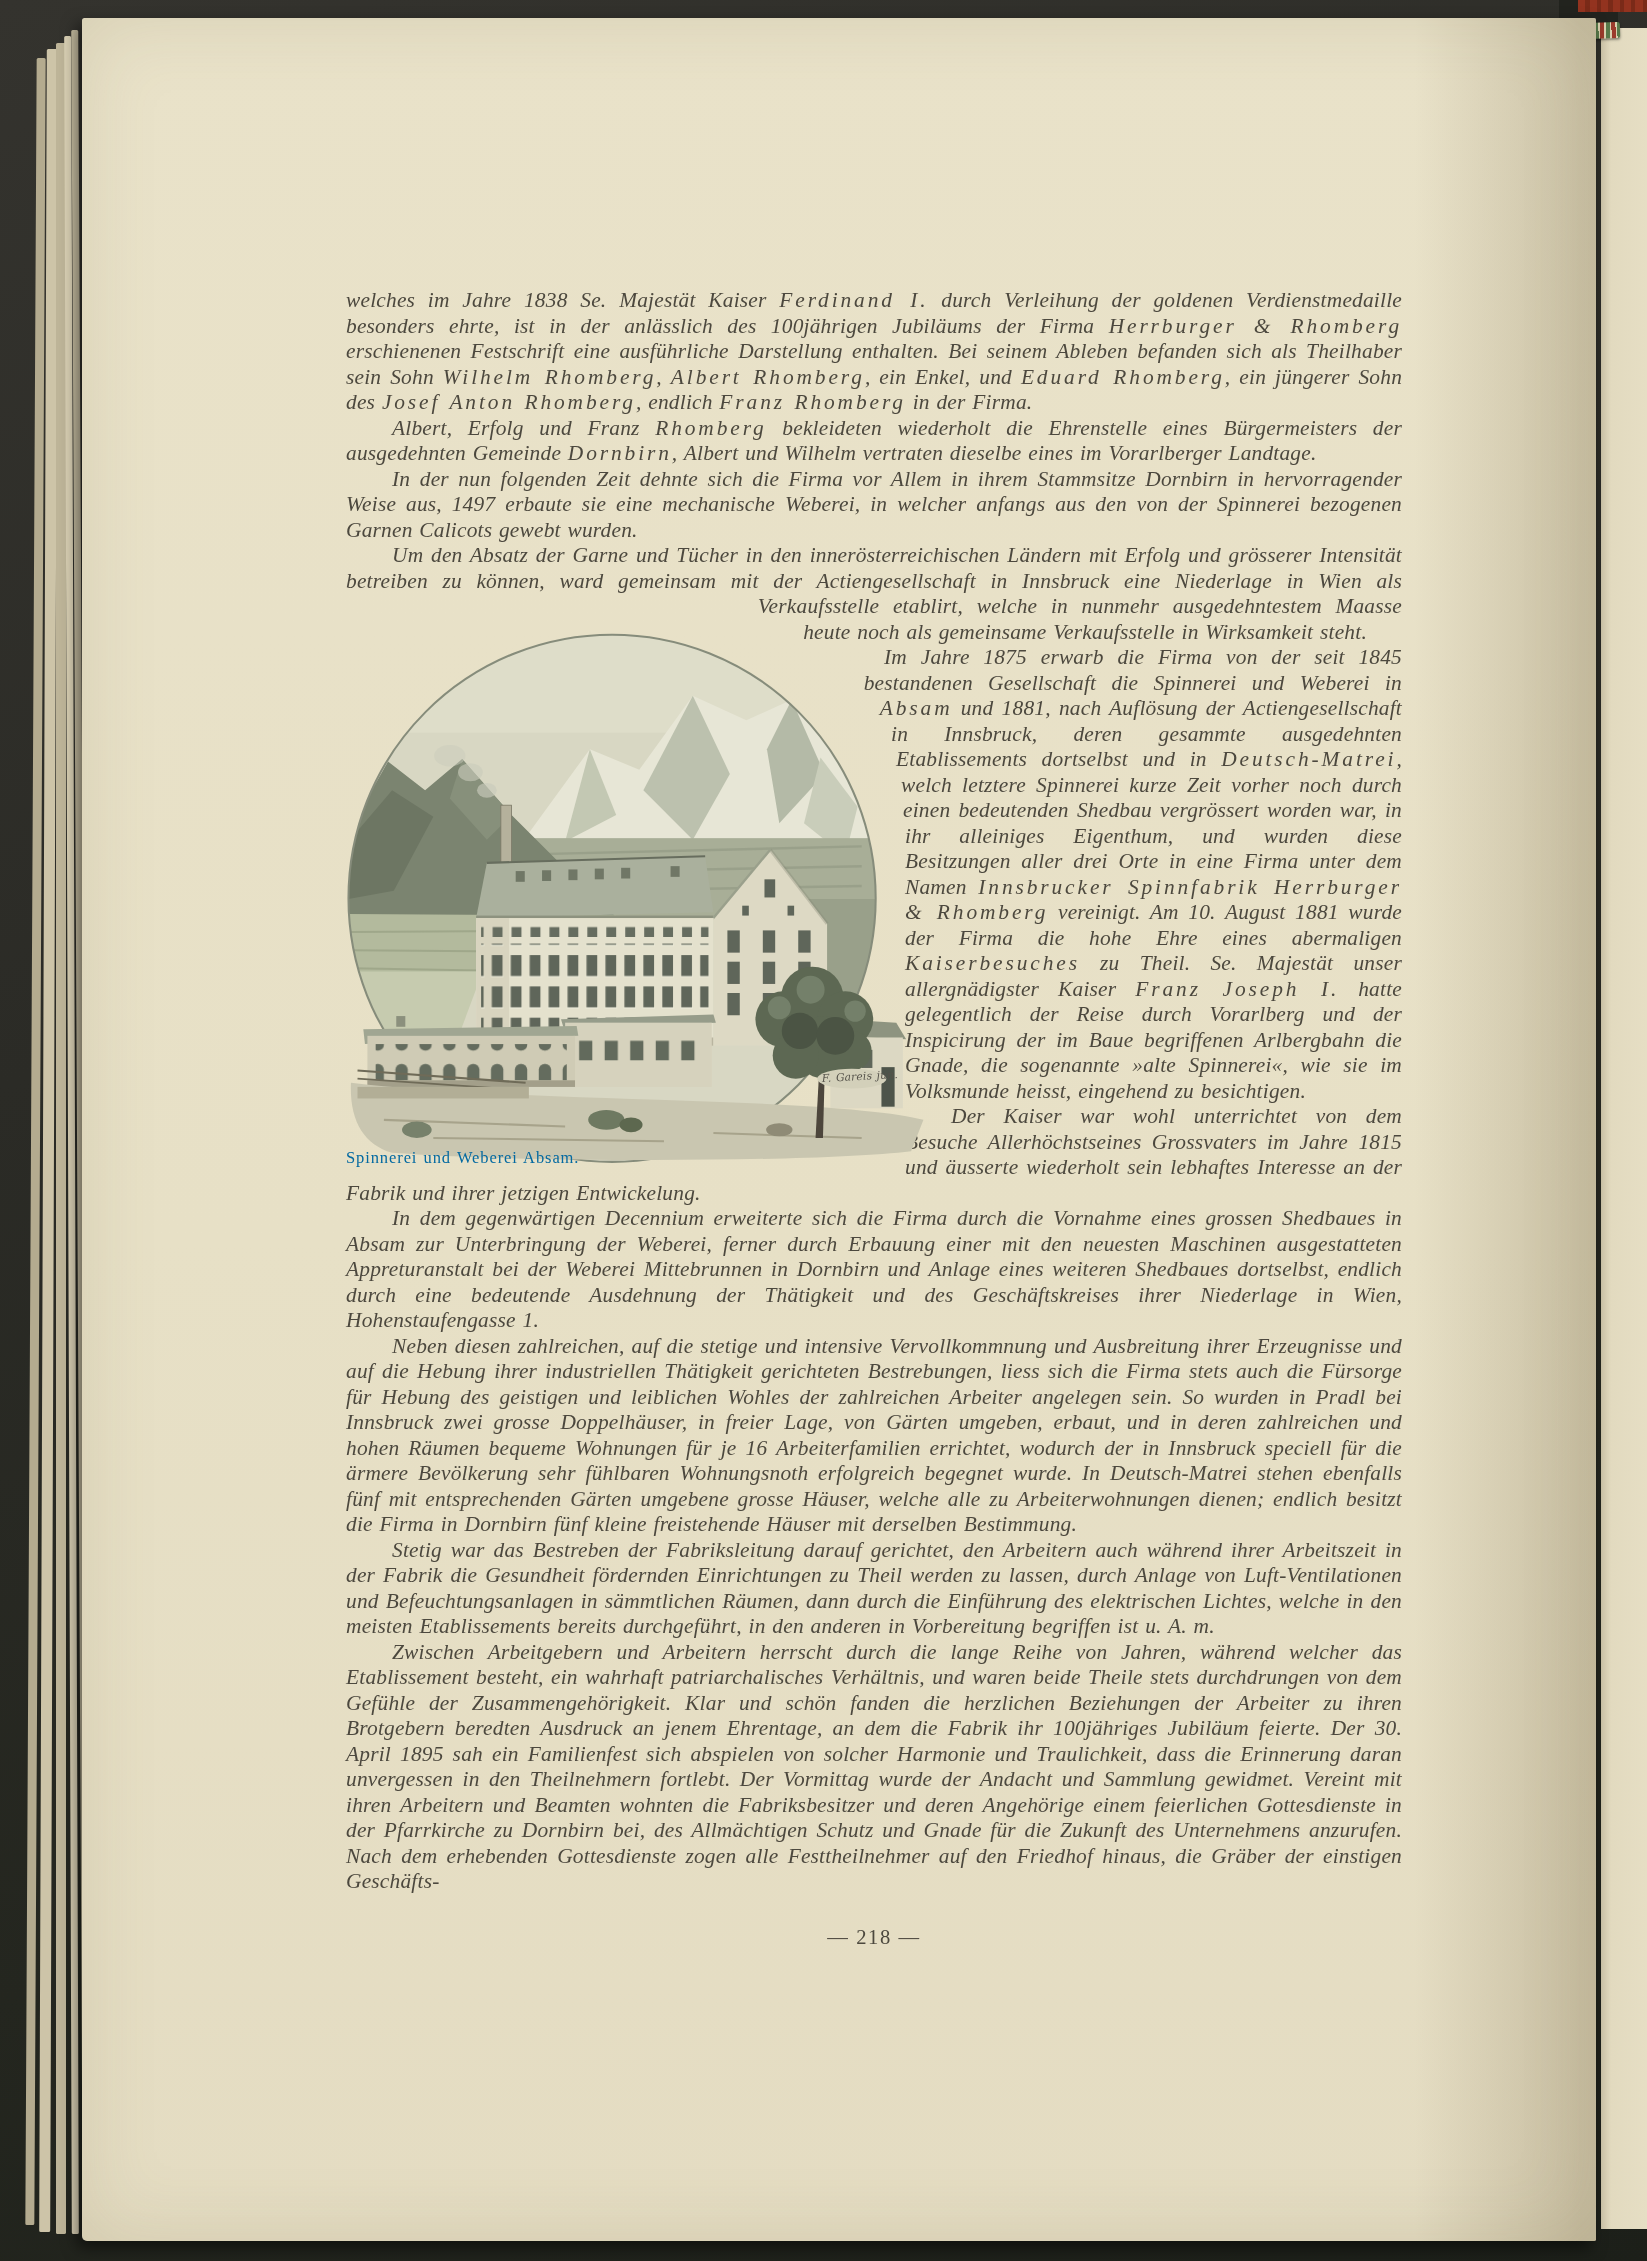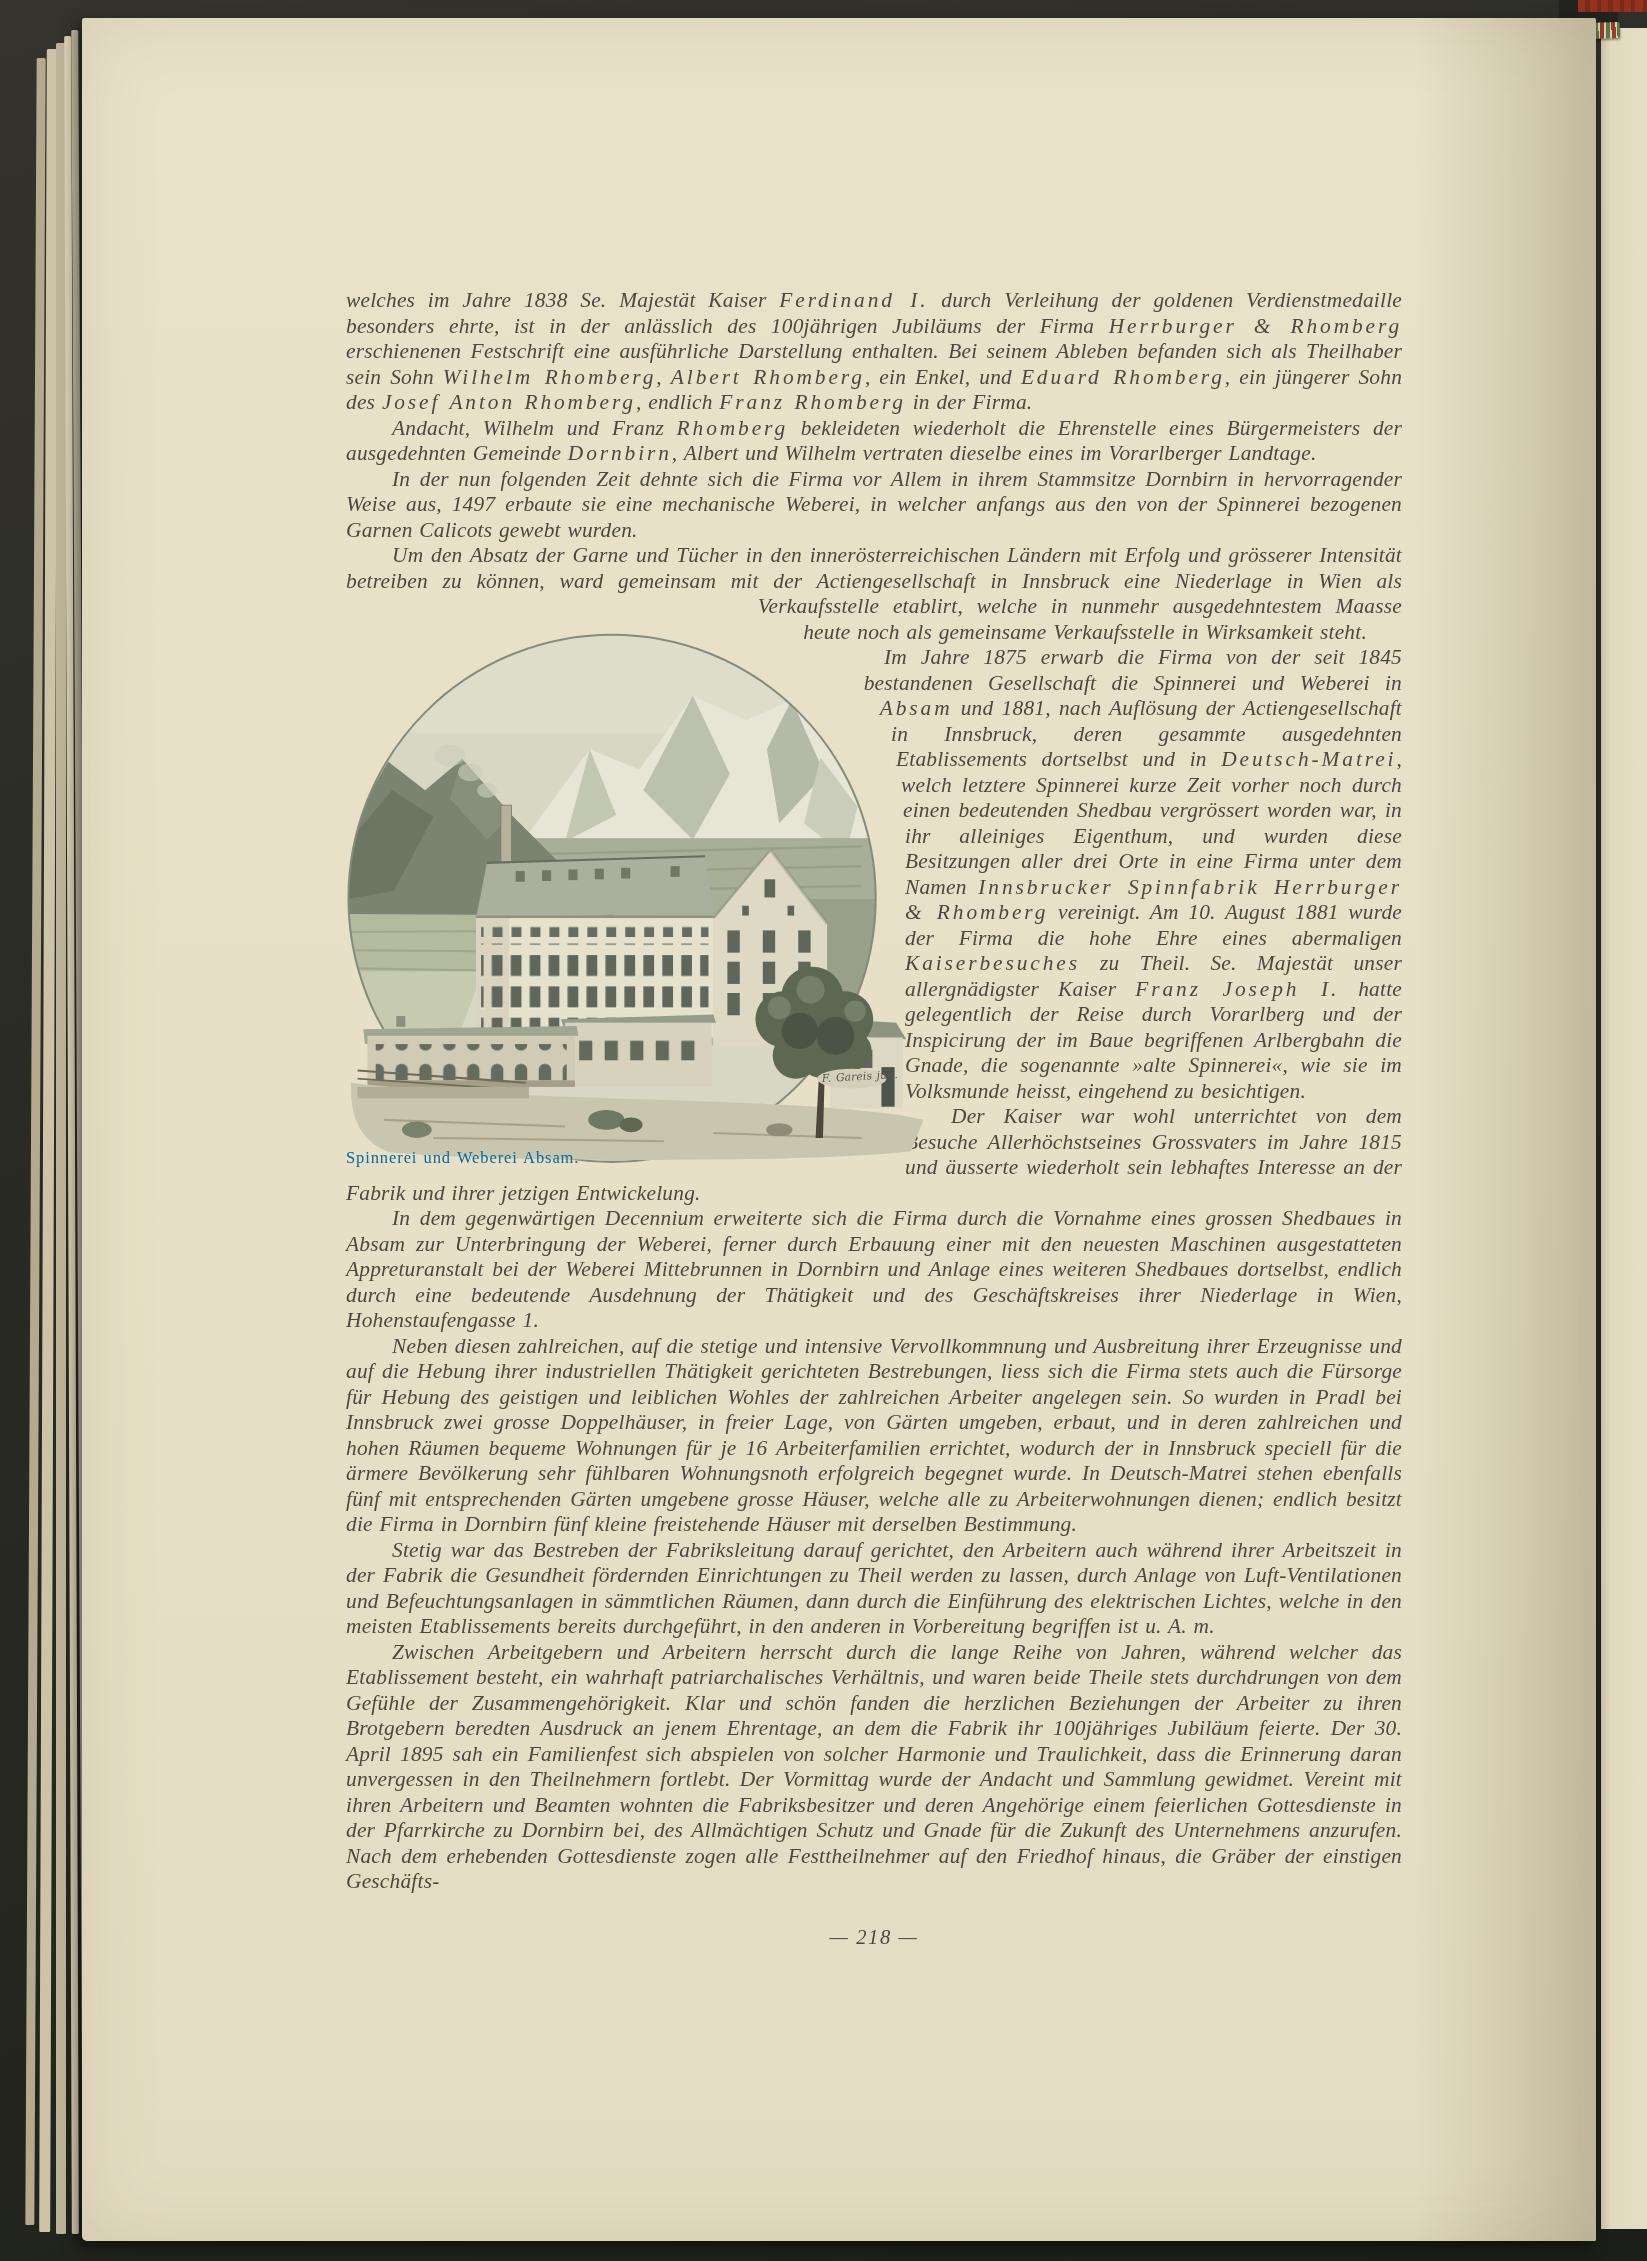--- a/index.html
+++ b/index.html
@@ -47,42 +47,42 @@
     shape-outside:polygon(0 58px,377px 58px,422px 82px,466px 107px,499px 133px,
       527px 163px,545px 204px,555px 255px,559px 305px,559px 624px,0 624px);
   }
   .illu-art{position:absolute;left:-28px;top:0;width:659px;height:643px;}
   .illu-caption{
     position:absolute;left:0;top:606px;width:559px;text-align:left;
     font-size:16.5px;line-height:18px;color:#0369a1;letter-spacing:0.9px;text-indent:0;
   }
   .page-number{
     position:absolute;left:346px;top:1926px;width:1056px;text-align:center;
-    font-size:20.6px;color:#4c483e;letter-spacing:1.6px;font-style:italic;
+    font-size:20.6px;color:#4c483e;letter-spacing:1.6px;
   }
 </style>
 </head>
 <body>
 
 <div class="edge-strip" style="left:31px;top:58px;width:9px;height:2167px;background:#b4ab8f;transform:rotate(.3deg);"></div>
 <div class="edge-strip" style="left:43px;top:49px;width:10.7px;height:2183px;background:#cdc4a8;transform:rotate(.2deg);"></div>
 <div class="edge-strip" style="left:56px;top:43px;width:10px;height:2191px;background:#bdb498;"></div>
 <div class="edge-strip" style="left:68px;top:36px;width:7.4px;height:2198px;background:#d8cfb3;transform:rotate(-.2deg);"></div>
 <div class="edge-strip" style="left:77px;top:30px;width:6.6px;height:2206px;background:#c6bda1;transform:rotate(-.3deg);"></div>
 
 <div class="gutter-strap"></div>
 <div class="facing-page"></div>
 <div class="spine-corner"></div>
 <div class="headband"></div>
 
 <div class="page"></div>
 
 <div class="text-area">
   <p><span>welches im Jahre 1838 Se. Majestät Kaiser </span><span class="sp">Ferdinand I.</span><span> durch Verleihung der goldenen Verdienstmedaille besonders ehrte, ist in der anlässlich des 100jährigen Jubiläums der Firma </span><span class="sp">Herrburger &amp; Rhomberg</span><span> erschienenen Festschrift eine ausführliche Darstellung enthalten. Bei seinem Ableben befanden sich als Theilhaber sein Sohn </span><span class="sp">Wilhelm Rhomberg</span><span>, </span><span class="sp">Albert Rhomberg</span><span>, ein Enkel, und </span><span class="sp">Eduard Rhomberg</span><span>, ein jüngerer Sohn des </span><span class="sp">Josef Anton Rhomberg</span><span>, endlich </span><span class="sp">Franz Rhomberg</span><span> in der Firma.</span></p>
-  <p class="ind"><span>Andacht, Wilhelm und Franz </span><span class="sp">Rhomberg</span><span> bekleideten wiederholt die Ehrenstelle eines Bürgermeisters der ausgedehnten Gemeinde </span><span class="sp">Dornbirn</span><span>, Albert und Wilhelm vertraten dieselbe eines im Vorarlberger Landtage.</span></p>
+  <p class="ind"><span>Albert, Erfolg und Franz </span><span class="sp">Rhomberg</span><span> bekleideten wiederholt die Ehrenstelle eines Bürgermeisters der ausgedehnten Gemeinde </span><span class="sp">Dornbirn</span><span>, Albert und Wilhelm vertraten dieselbe eines im Vorarlberger Landtage.</span></p>
   <p class="ind"><span>In der nun folgenden Zeit dehnte sich die Firma vor Allem in ihrem Stammsitze Dornbirn in hervorragender Weise aus, 1497 erbaute sie eine mechanische Weberei, in welcher anfangs aus den von der Spinnerei bezogenen Garnen Calicots gewebt wurden.</span></p>
 
   <div class="wrap-zone">
     <span class="illu-float">
       <svg class="illu-art" viewBox="0 0 800 780" xmlns="http://www.w3.org/2000/svg" style="font-size:26px">
         <defs>
           <clipPath id="circ">
               <circle cx="357" cy="431" r="320"></circle>
             </clipPath>
           <pattern id="patWinBig" width="23" height="38" patternUnits="userSpaceOnUse">

